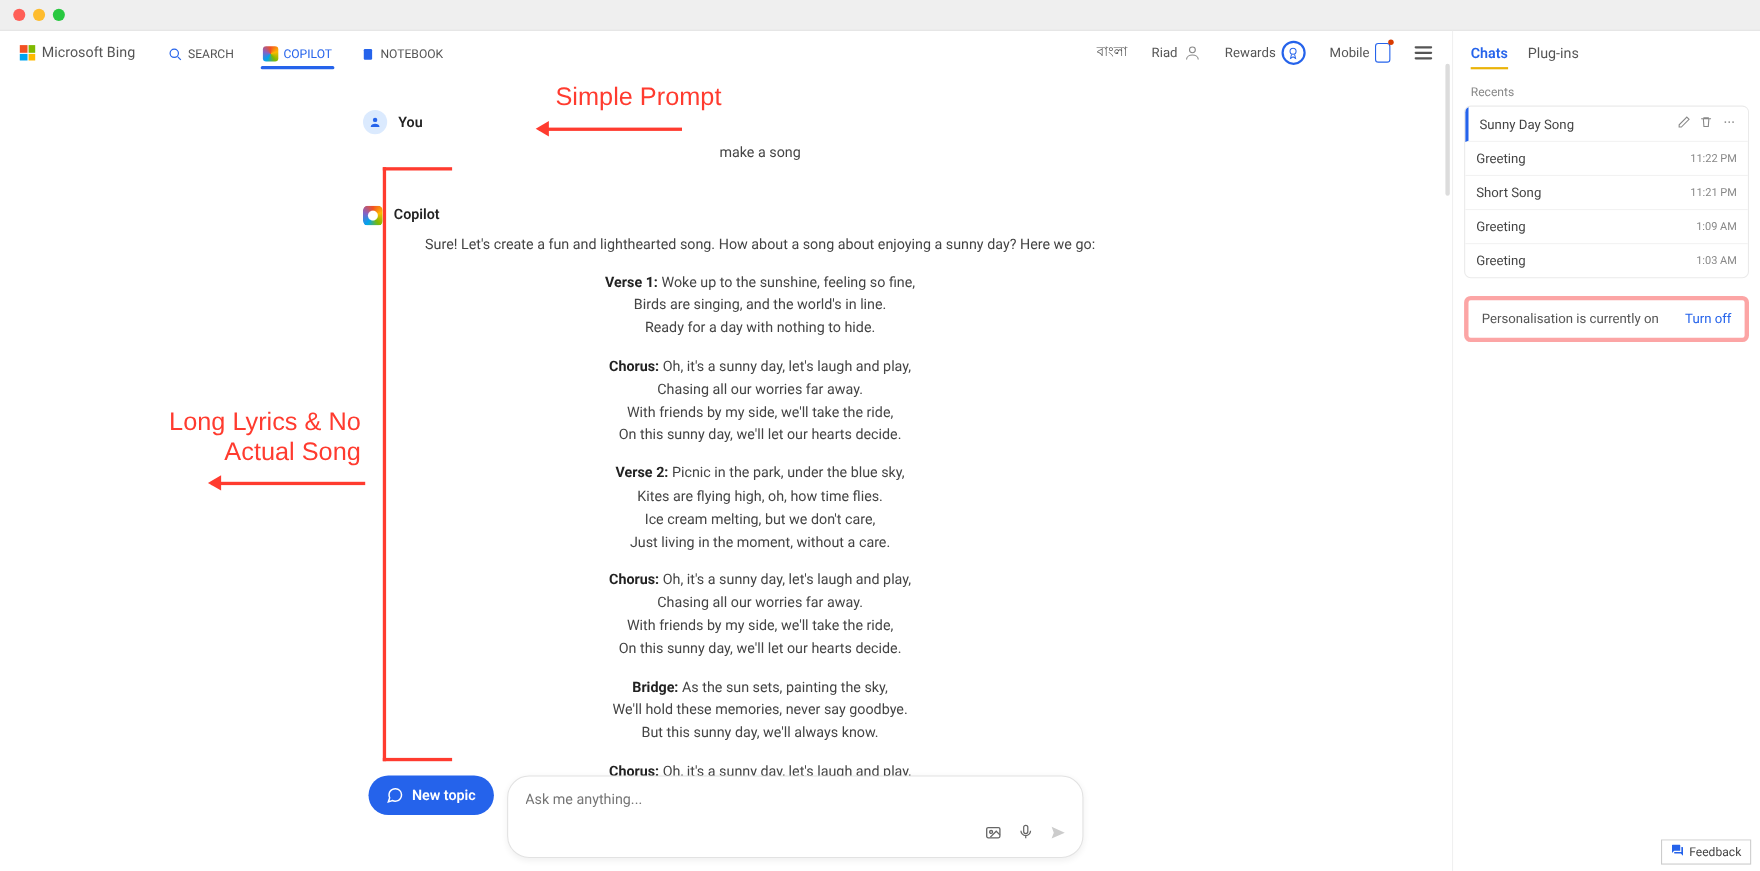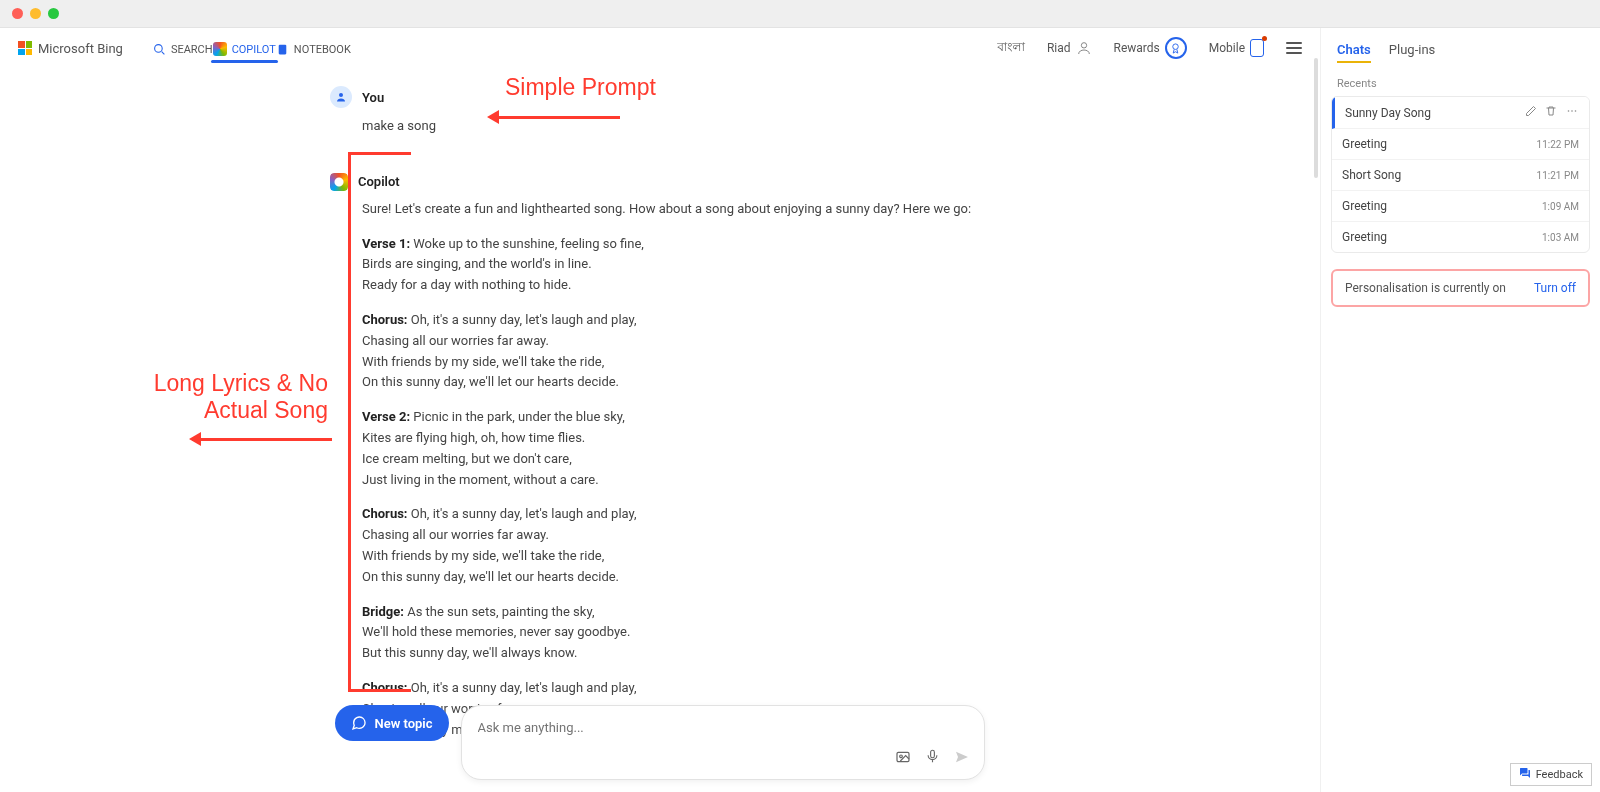--- a/index.html
+++ b/index.html
@@ -12,35 +12,35 @@
 
   .page { display: flex; height: calc(100% - 28px); }
   .main-col { flex: 1; display: flex; flex-direction: column; position: relative; }
   .right-col { width: 280px; border-left: 1px solid #f0f0f0; display: flex; flex-direction: column; padding: 0 10px; }
 
   
   .topnav { height: 40px; display: flex; align-items: center; padding: 0 18px; position: relative; }
   .brand { display: flex; align-items: center; gap: 6px; font-size: 13px; color: #555; }
   .ms-logo { width: 14px; height: 14px; display: grid; grid-template-columns: 1fr 1fr; grid-template-rows: 1fr 1fr; gap: 1px; }
   .ms-logo span:nth-child(1){background:#f25022}.ms-logo span:nth-child(2){background:#7fba00}.ms-logo span:nth-child(3){background:#00a4ef}.ms-logo span:nth-child(4){background:#ffb900}
-  .nav-tabs { display: flex; margin-left: 30px; align-items: center; }
+  .nav-tabs { display: flex; gap: 26px; margin-left: 30px; align-items: center; }
   .nav-tab { display: flex; align-items: center; gap: 5px; font-size: 11px; color: #555; padding-bottom: 6px; position: relative; top: 4px; cursor: pointer; }
   .nav-tab.active { color: #2563eb; }
   .nav-tab.active::after { content:''; position:absolute; bottom:-1px; left:-2px; right:-2px; height:3px; background:#2563eb; border-radius:2px; }
   .nav-right { margin-left: auto; display: flex; align-items: center; gap: 22px; font-size: 12px; color: #555; }
   .nav-right .item { display:flex; align-items:center; gap:5px; cursor:pointer; }
   .reward-badge { width:22px;height:22px;border:2px solid #2563eb;border-radius:50%;display:flex;align-items:center;justify-content:center;color:#2563eb;font-size:11px; }
   .mobile-badge { width:14px;height:18px;border:1.5px solid #2563eb;border-radius:3px;position:relative; }
   .mobile-dot { position:absolute;top:-4px;right:-4px;width:5px;height:5px;background:#d83b01;border-radius:50%; }
   .hamburger { display:flex;flex-direction:column;gap:3px; }
   .hamburger span{width:16px;height:2px;background:#555;border-radius:1px;}
 
   
   .conv { flex:1; overflow:hidden; padding: 18px 0 0 0; position:relative; }
-  .msg { max-width: 720px; margin: 0 auto; padding-left: 30px; }
+  .msg { max-width: 720px; margin: 14px auto; padding-left: 30px; text-align: center; }
   .msg-head { display:flex; align-items:center; gap:10px; margin-bottom:8px; }
   .avatar { width:22px;height:22px;border-radius:50%;display:flex;align-items:center;justify-content:center;font-size:12px; }
   .avatar.user { background:#dbeafe; color:#2563eb; }
   .sender { font-size:13px; font-weight:600; color:#222; }
   .msg-body { font-size:13px; color:#444; line-height:1.6; padding-left:32px; }
   .msg.copilot { margin-top:36px; }
   .section { margin-top:14px; }
   .section .label { font-weight:700; color:#222; }
   .section .line { display:block; }
 
@@ -63,21 +63,21 @@
   .rc-tab { color:#555; cursor:pointer; padding-bottom:4px; }
   .rc-tab.active { color:#2563eb; border-bottom:2px solid #eab308; font-weight:600; }
   .rc-section-label { font-size:11px; color:#888; padding:6px 6px; }
   .rc-list { border:1px solid #eaeaea; border-radius:6px; overflow:hidden; }
   .rc-item { display:flex; align-items:center; justify-content:space-between; padding:8px 10px; font-size:12px; color:#444; border-bottom:1px solid #f2f2f2; cursor:pointer; }
   .rc-item:last-child { border-bottom:none; }
   .rc-item.active { border-left:3px solid #2563eb; background:#fff; }
   .rc-item .meta { display:flex; align-items:center; gap:10px; }
   .rc-item .time { font-size:10px; color:#888; }
   .rc-item .actions { display:flex; gap:8px; color:#888; font-size:12px; }
-  .pers-box { margin-top:16px; border:2px solid #fca5a5; border-radius:6px; padding:10px 12px; font-size:12px; color:#555; display:flex; justify-content:space-between; align-items:center; }
+  .pers-box { margin-top:16px; border:4px solid #fca5a5; border-radius:6px; padding:10px 12px; font-size:12px; color:#555; display:flex; justify-content:space-between; align-items:center; }
   .pers-box a { color:#2563eb; text-decoration:none; cursor:pointer; }
 
   .feedback { position:fixed; bottom:6px; right:8px; border:1px solid #ccc; background:#fff; font-size:11px; padding:3px 8px; display:flex; align-items:center; gap:5px; cursor:pointer; color:#444; }
   .feedback .sq { color:#2563eb; }
 
   
   .cp-logo { width:18px;height:18px;border-radius:4px;background:conic-gradient(#f25022,#ffb900,#7fba00,#00a4ef,#8661c5,#f25022);mask:radial-gradient(circle at 50% 50%, transparent 4px, #000 5px); -webkit-mask:radial-gradient(circle at 50% 50%, transparent 4px, #000 5px);}
   .cp-logo-sm { width:14px;height:14px;border-radius:3px;background:conic-gradient(#f25022,#ffb900,#7fba00,#00a4ef,#8661c5,#f25022);}
 
   .scroll-affordance { position:absolute; right:2px; top:30px; width:4px; height:120px; background:#dcdcdc; border-radius:2px; }

